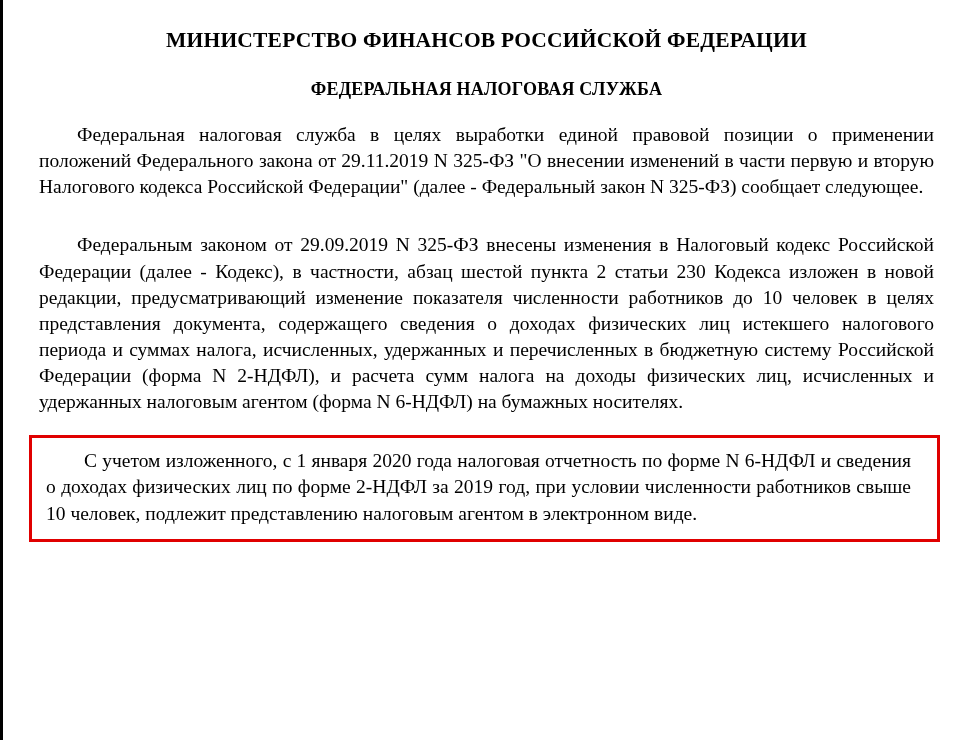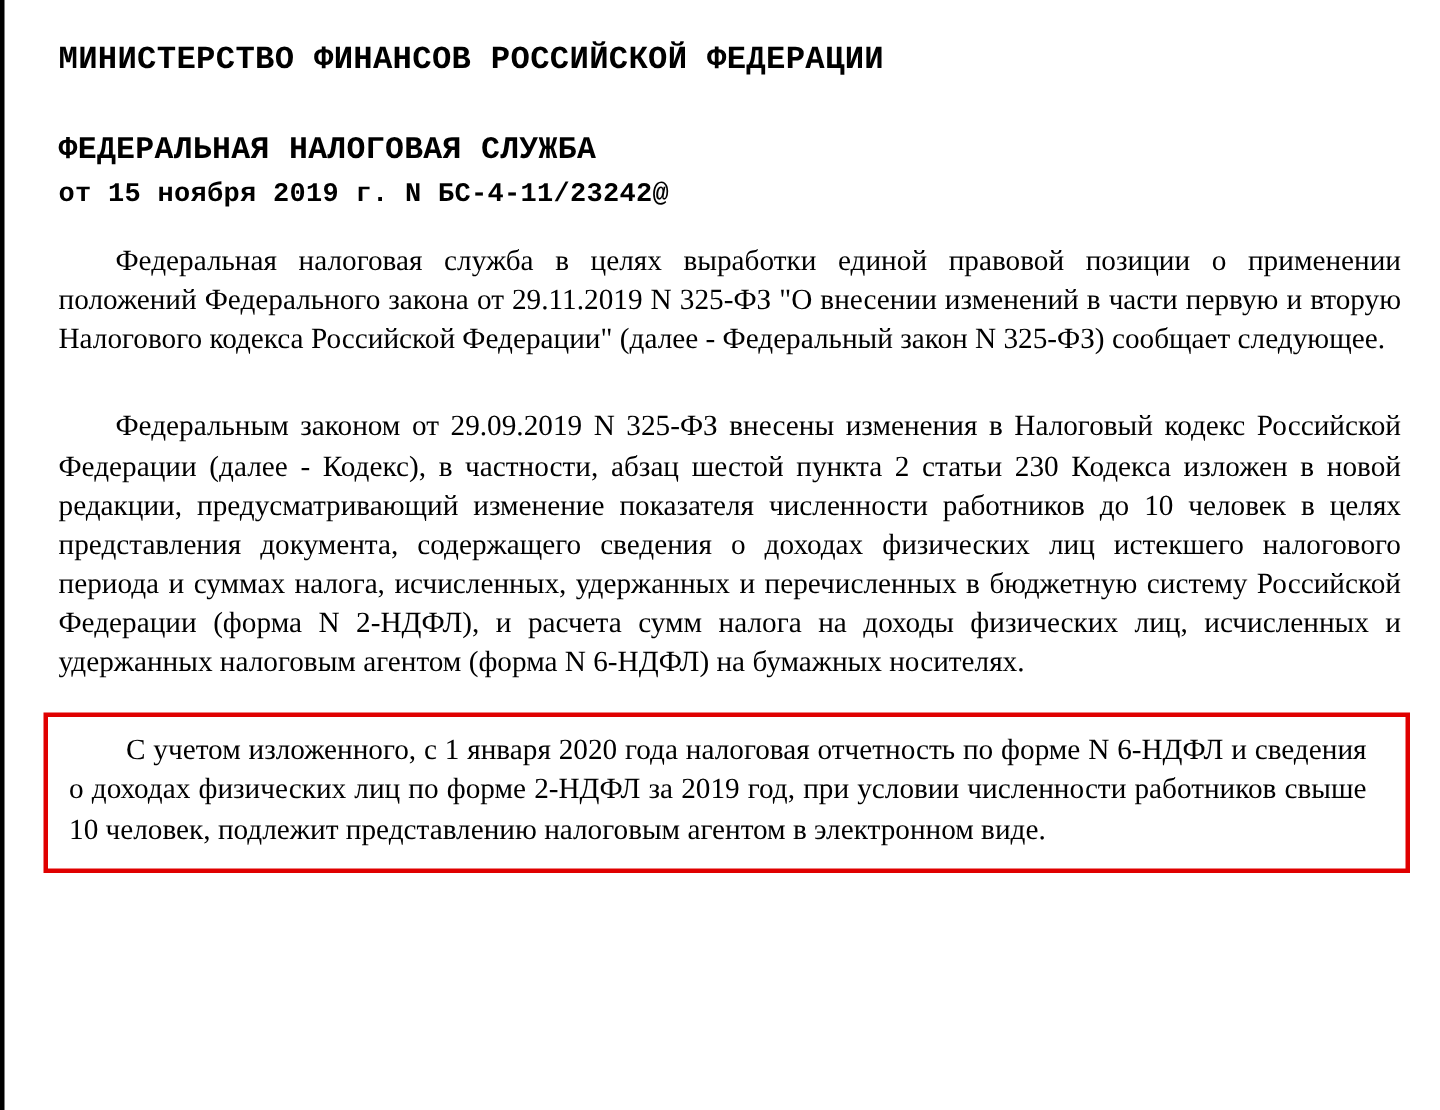--- a/index.html
+++ b/index.html
@@ -19,32 +19,32 @@
     width: 960px;
     height: 740px;
     box-sizing: border-box;
     border-left: 3px solid #000000;
     background: #ffffff;
   }
   .content {
     padding: 18px 26px 0 36px;
   }
   .heading {
-    text-align: left;
-    font-family: Liberation Mono, monospace;
+    text-align: center;
+    font-family: Liberation Serif, serif;
     font-weight: bold;
     letter-spacing: 0.2px;
   }
   .h-ministry {
     font-size: 21.5px;
     margin-top: 10px;
   }
   .h-service {
-    font-size: 21px;
-    margin-top: 37px;
+    font-size: 18px;
+    margin-top: 26px;
   }
   .h-letter {
     font-size: 19px;
     margin-top: 28px;
   }
   .h-number {
     font-size: 18px;
     margin-top: 8px;
   }
   .h-subject {
@@ -81,21 +81,20 @@
 <body>
 
 <div class="page">
   <div class="content">
 
     <div class="heading h-ministry">МИНИСТЕРСТВО ФИНАНСОВ РОССИЙСКОЙ ФЕДЕРАЦИИ</div>
 
     <div class="heading h-service">ФЕДЕРАЛЬНАЯ НАЛОГОВАЯ СЛУЖБА</div>
 
 
-    <div class="heading h-number">от 15 ноября 2019 г. N БС-4-11/23242@</div>
 
 
     <p class="body-text p1">Федеральная налоговая служба в целях выработки единой правовой позиции о применении положений Федерального закона от 29.11.2019 N 325-ФЗ "О внесении изменений в части первую и вторую Налогового кодекса Российской Федерации" (далее - Федеральный закон N 325-ФЗ) сообщает следующее.</p>
 
     <p class="body-text p2">Федеральным законом от 29.09.2019 N 325-ФЗ внесены изменения в Налоговый кодекс Российской Федерации (далее - Кодекс), в частности, абзац шестой пункта 2 статьи 230 Кодекса изложен в новой редакции, предусматривающий изменение показателя численности работников до 10 человек в целях представления документа, содержащего сведения о доходах физических лиц истекшего налогового периода и суммах налога, исчисленных, удержанных и перечисленных в бюджетную систему Российской Федерации (форма N 2-НДФЛ), и расчета сумм налога на доходы физических лиц, исчисленных и удержанных налоговым агентом (форма N 6-НДФЛ) на бумажных носителях.</p>
 
 
     <div class="highlight-box">
       <p>С учетом изложенного, с 1 января 2020 года налоговая отчетность по форме N 6-НДФЛ и сведения о доходах физических лиц по форме 2-НДФЛ за 2019 год, при условии численности работников свыше 10 человек, подлежит представлению налоговым агентом в электронном виде.</p>
     </div>

